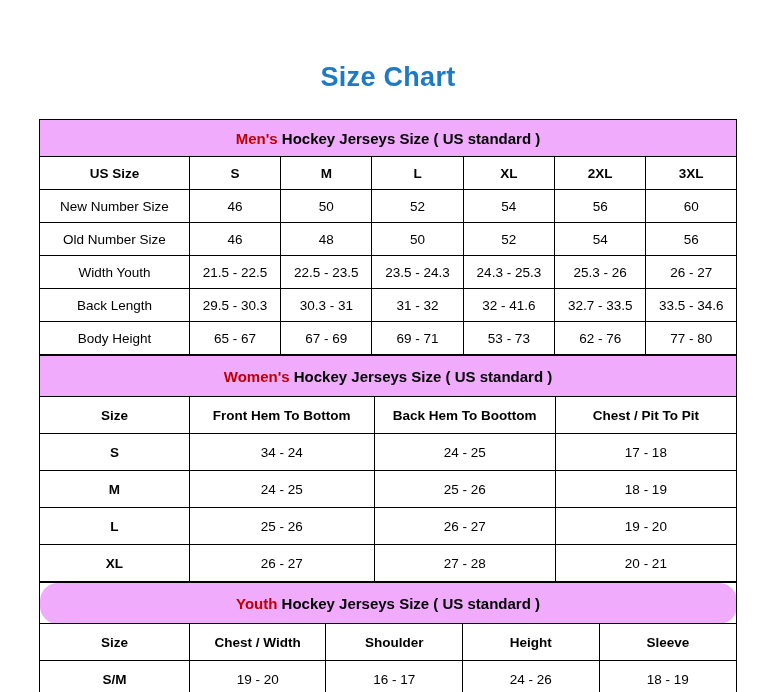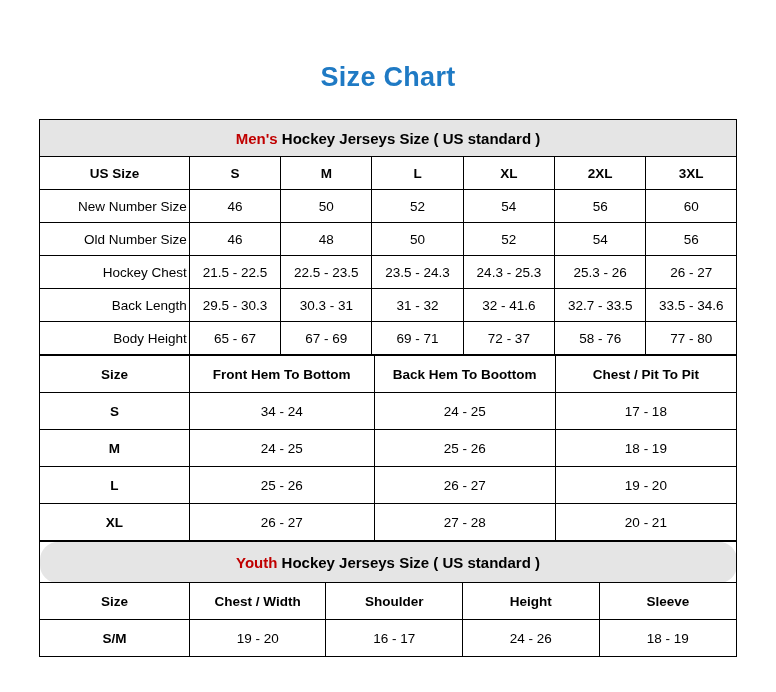--- a/index.html
+++ b/index.html
@@ -39,34 +39,33 @@
   }
   td, th {
     border: 1px solid #000000;
     font-size: 13.5px;
     text-align: center;
     padding: 5px 2px;
     font-weight: normal;
     background: #ffffff;
   }
   .banner td {
-    background: #e5e5e5;
+    background: #f0abfc;
     font-weight: bold;
     font-size: 15px;
     padding: 7px 2px;
   }
   .banner .accent-men { color: #c00000; }
   .banner .accent-women { color: #c00000; }
   .banner .accent-youth { color: #c00000; }
   .hdr td {
     font-weight: bold;
   }
   .rowlabel {
     font-weight: normal;
-    text-align: right;
   }
   .bold-cell {
     font-weight: bold;
   }
   .men td { height: 22px; }
   .women td { height: 26px; }
   .youth td { height: 26px; border-radius: 18px; }
 </style>
 </head>
 <body>
@@ -114,21 +113,21 @@
         <tr>
           <td class="rowlabel">Old Number Size</td>
           <td>46</td>
           <td>48</td>
           <td>50</td>
           <td>52</td>
           <td>54</td>
           <td>56</td>
         </tr>
         <tr>
-          <td class="rowlabel">Hockey Chest</td>
+          <td class="rowlabel">Width Youth</td>
           <td>21.5 - 22.5</td>
           <td>22.5 - 23.5</td>
           <td>23.5 - 24.3</td>
           <td>24.3 - 25.3</td>
           <td>25.3 - 26</td>
           <td>26 - 27</td>
         </tr>
         <tr>
           <td class="rowlabel">Back Length</td>
           <td>29.5 - 30.3</td>
@@ -136,35 +135,40 @@
           <td>31 - 32</td>
           <td>32 - 41.6</td>
           <td>32.7 - 33.5</td>
           <td>33.5 - 34.6</td>
         </tr>
         <tr>
           <td class="rowlabel">Body Height</td>
           <td>65 - 67</td>
           <td>67 - 69</td>
           <td>69 - 71</td>
-          <td>72 - 37</td>
-          <td>58 - 76</td>
+          <td>53 - 73</td>
+          <td>62 - 76</td>
           <td>77 - 80</td>
         </tr>
       </tbody>
     </table>
 
     <table class="women">
       <colgroup>
         <col style="width:21.5%">
         <col style="width:26.5%">
         <col style="width:26.0%">
         <col style="width:26.0%">
       </colgroup>
       <tbody>
+        <tr class="banner">
+          <td colspan="4">
+            <span class="accent-women">Women's</span><span> Hockey Jerseys Size ( US standard )</span>
+          </td>
+        </tr>
         <tr class="hdr">
           <td>Size</td>
           <td>Front Hem To Bottom</td>
           <td>Back Hem To Boottom</td>
           <td>Chest / Pit To Pit</td>
         </tr>
         <tr>
           <td class="bold-cell">S</td>
           <td>34 - 24</td>
           <td>24 - 25</td>

